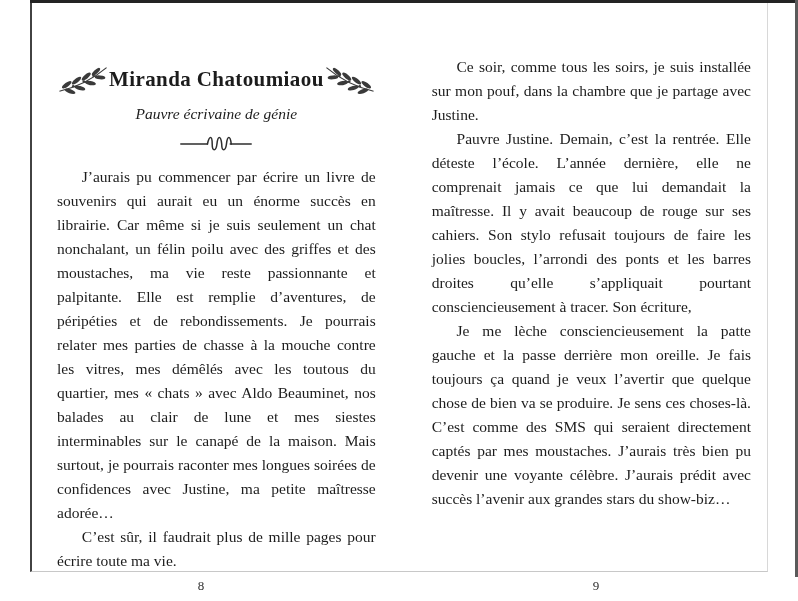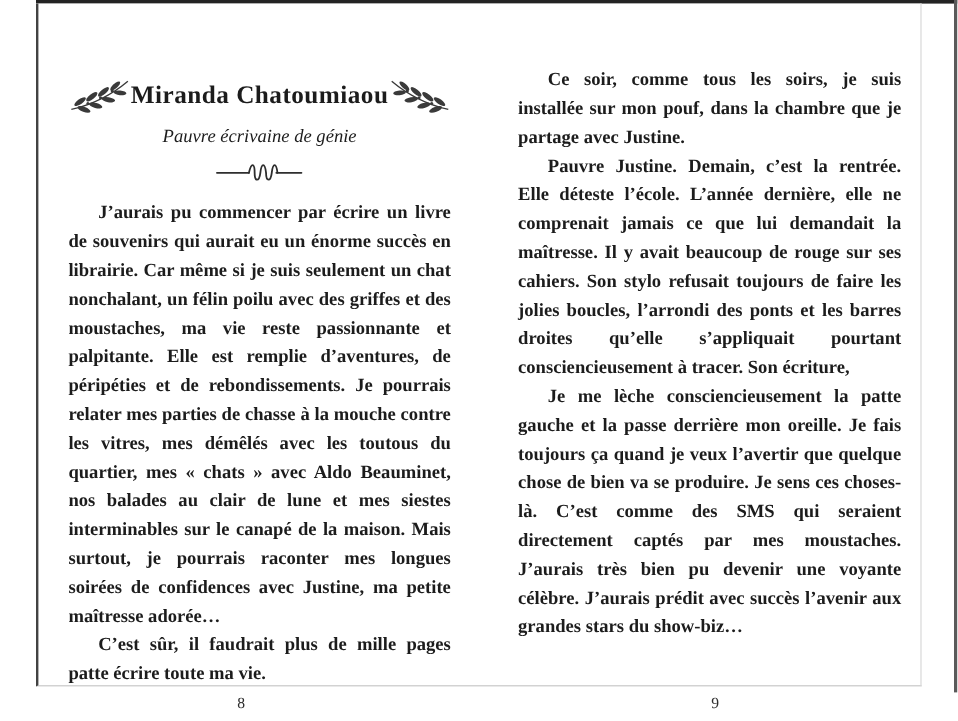--- a/index.html
+++ b/index.html
@@ -73,21 +73,20 @@
   
   .body { margin-top: 8px; }
   .page.right .body { margin-top: 0; }
   .body p {
     margin: 0;
     text-indent: 1.6em;
     text-align: justify;
     font-size: 15.5px;
     line-height: 24px;
     hyphens: auto;
-    font-weight: bold;
     -webkit-hyphens: auto;
   }
 
   
   .folio {
     position: absolute;
     bottom: 7px;
     font-size: 13px;
     color: #2e2e2e;
     transform: translateX(-50%);
@@ -146,21 +145,21 @@
         <div class="ornament">
           <svg width="78" height="18" viewBox="0 0 82 18" fill="none" stroke="#2e2e2e" stroke-width="1.6" stroke-linecap="round">
             <path d="M4 9 H 32"></path>
             <path d="M32 9 c 2,-9 5,-9 5,0 c 0,8 4,8 5,0 c 1,-9 4,-9 5,0 c 0,8 4,8 5,0 c 1,-9 4,-9 5,0"></path>
             <path d="M56 9 H 78"></path>
           </svg>
         </div>
       </header>
       <div class="body">
         <p>J’aurais pu commencer par écrire un livre de souvenirs qui aurait eu un énorme succès en librairie. Car même si je suis seulement un chat nonchalant, un félin poilu avec des griffes et des moustaches, ma vie reste passionnante et palpitante. Elle est remplie d’aventures, de péripéties et de rebondissements. Je pourrais relater mes parties de chasse à la mouche contre les vitres, mes démêlés avec les toutous du quartier, mes « chats » avec Aldo Beauminet, nos balades au clair de lune et mes siestes interminables sur le canapé de la maison. Mais surtout, je pourrais raconter mes longues soirées de confidences avec Justine, ma petite maîtresse adorée…</p>
-        <p>C’est sûr, il faudrait plus de mille pages patte écrire toute ma vie.</p>
+        <p>C’est sûr, il faudrait plus de mille pages pour écrire toute ma vie.</p>
       </div>
     </div>
 
     <div class="page right">
       <div class="body">
         <p>Ce soir, comme tous les soirs, je suis installée sur mon pouf, dans la chambre que je partage avec Justine.</p>
         <p>Pauvre Justine. Demain, c’est la rentrée. Elle déteste l’école. L’année dernière, elle ne comprenait jamais ce que lui demandait la maîtresse. Il y avait beaucoup de rouge sur ses cahiers. Son stylo refusait toujours de faire les jolies boucles, l’arrondi des ponts et les barres droites qu’elle s’appliquait pourtant consciencieusement à tracer. Son écriture,</p>
         <p>Je me lèche consciencieusement la patte gauche et la passe derrière mon oreille. Je fais toujours ça quand je veux l’avertir que quelque chose de bien va se produire. Je sens ces choses-là. C’est comme des SMS qui seraient directement captés par mes moustaches. J’aurais très bien pu devenir une voyante célèbre. J’aurais prédit avec succès l’avenir aux grandes stars du show-biz…</p>
       </div>
     </div>

